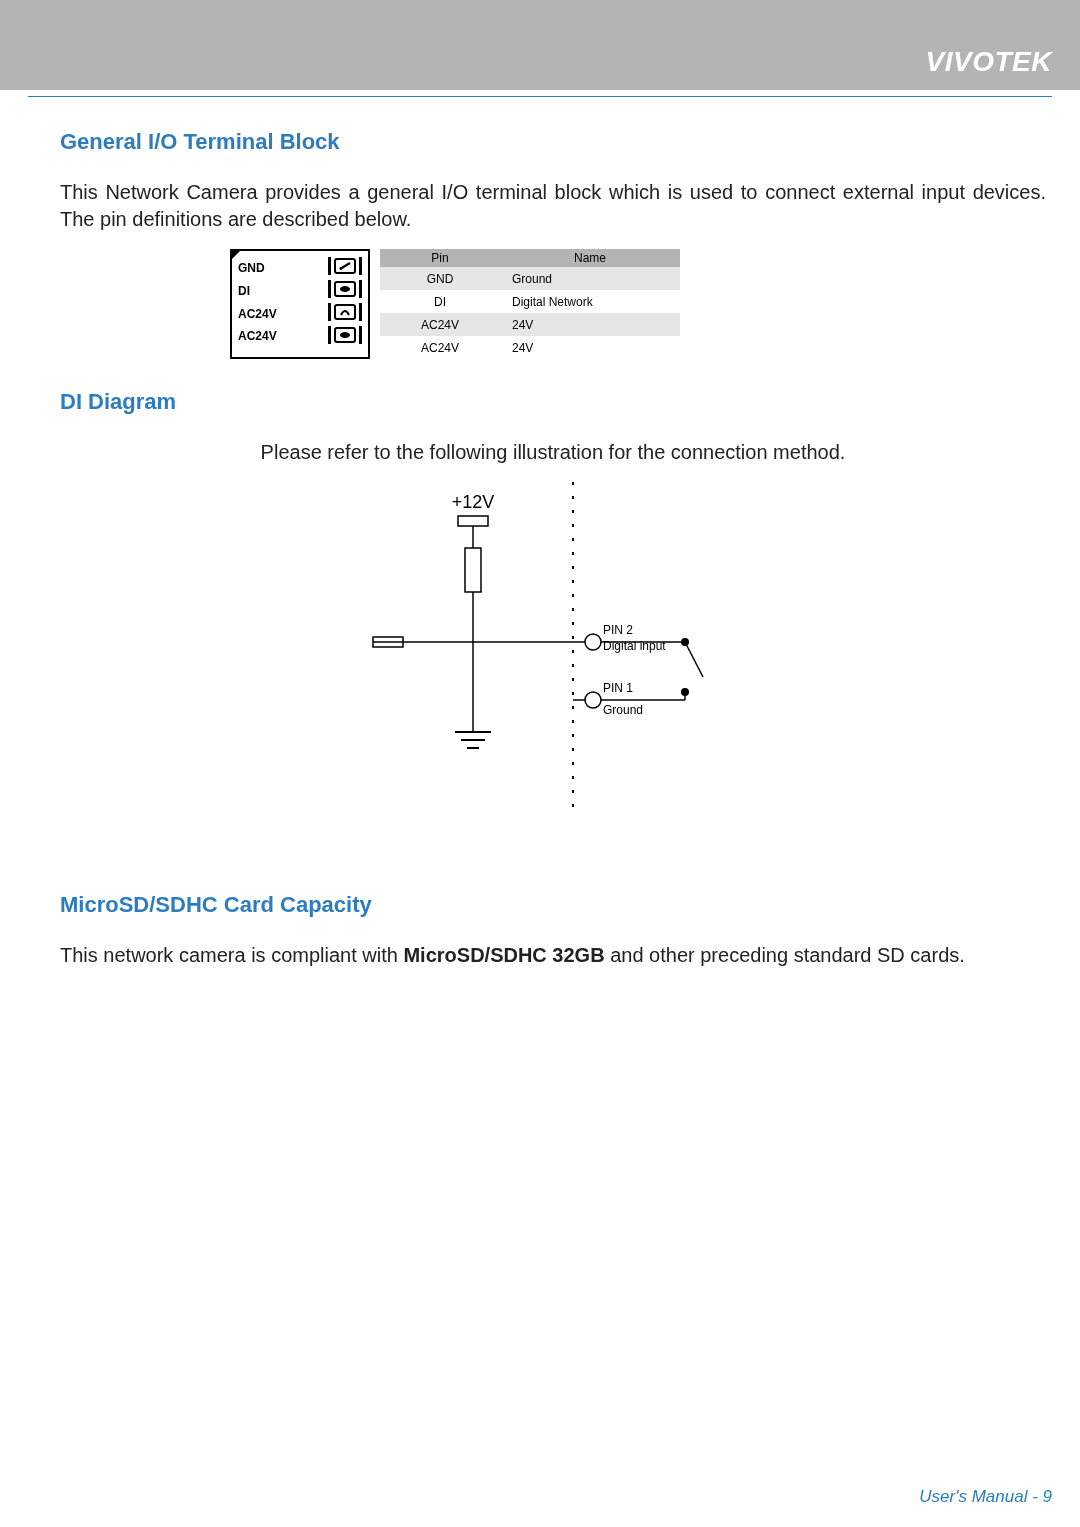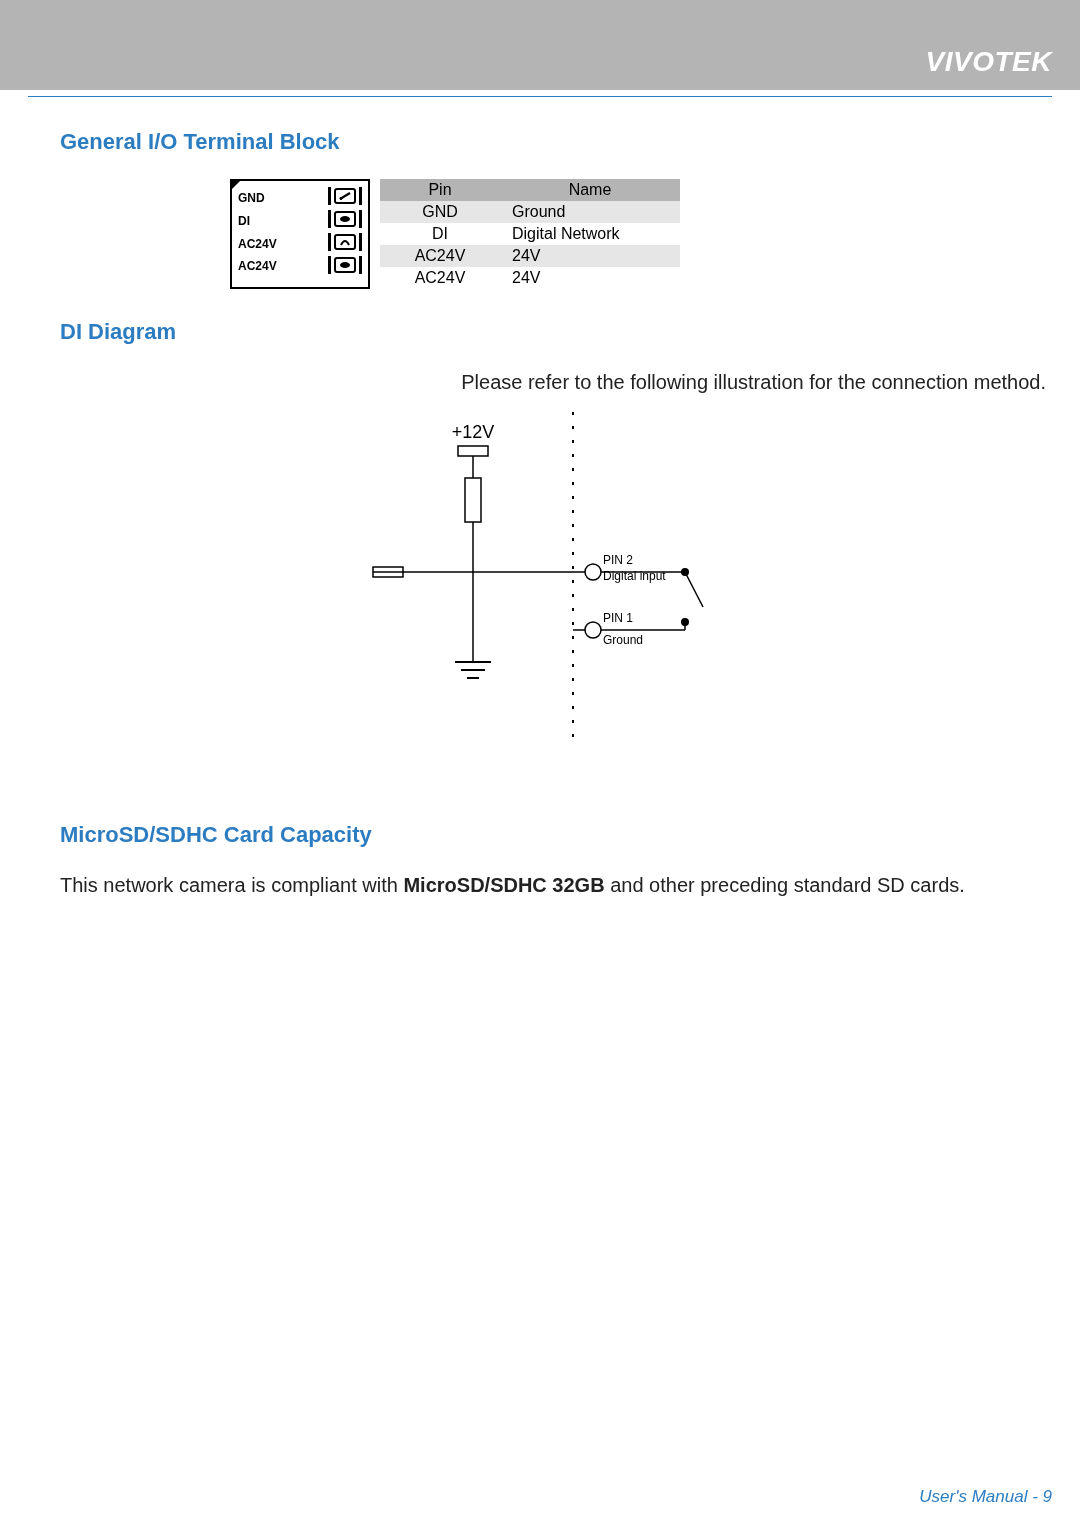--- a/index.html
+++ b/index.html
@@ -89,21 +89,21 @@
   .slot {
     width: 22px; height: 16px;
     border: 2px solid #000;
     border-radius: 3px;
     display: flex;
     align-items: center;
     justify-content: center;
   }
   .pin-table {
     border-collapse: collapse;
-    font-size: 16px;
+    font-size: 12px;
   }
   .pin-table th, .pin-table td {
     padding: 2px 12px;
     text-align: left;
   }
   .pin-table thead th {
     background: #b4b4b4;
     text-align: center;
     font-weight: normal;
   }
@@ -133,20 +133,21 @@
 
 <div class="header-bar">
   <div class="header-brand">VIVOTEK</div>
 </div>
 <div class="rule"></div>
 
 <div class="content">
 
   <div>
     <div class="section-title">General I/O Terminal Block</div>
+    <div class="body-text">This Network Camera provides a general I/O terminal block which is used to connect external input devices. The pin definitions are described below.</div>
 
     <div class="gio-row">
       <div class="terminal-block">
         <div class="tb-labels">
           <div>GND</div>
           <div>DI</div>
           <div>AC24V</div>
           <div>AC24V</div>
         </div>
         <div class="tb-slots">
@@ -214,21 +215,21 @@
             <td>AC24V</td>
             <td>24V</td>
           </tr>
         </tbody>
       </table>
     </div>
   </div>
 
   <div class="di-section">
     <div class="section-title">DI Diagram</div>
-    <div class="body-text" style="text-align:right">Please refer to the following illustration for the connection method.</div>
+    <div class="body-text" style="text-align:center">Please refer to the following illustration for the connection method.</div>
 
     <div class="diagram-wrap">
       <svg width="400" height="330" viewBox="0 0 400 330">
 
         <text x="120" y="26" font-size="18" text-anchor="middle">+12V</text>
 
         <rect x="105" y="34" width="30" height="10" fill="none" stroke="#000" stroke-width="1.5"></rect>
         <line x1="120" y1="44" x2="120" y2="66" stroke="#000" stroke-width="1.5"></line>
 
         <rect x="112" y="66" width="16" height="44" fill="none" stroke="#000" stroke-width="1.5"></rect>

